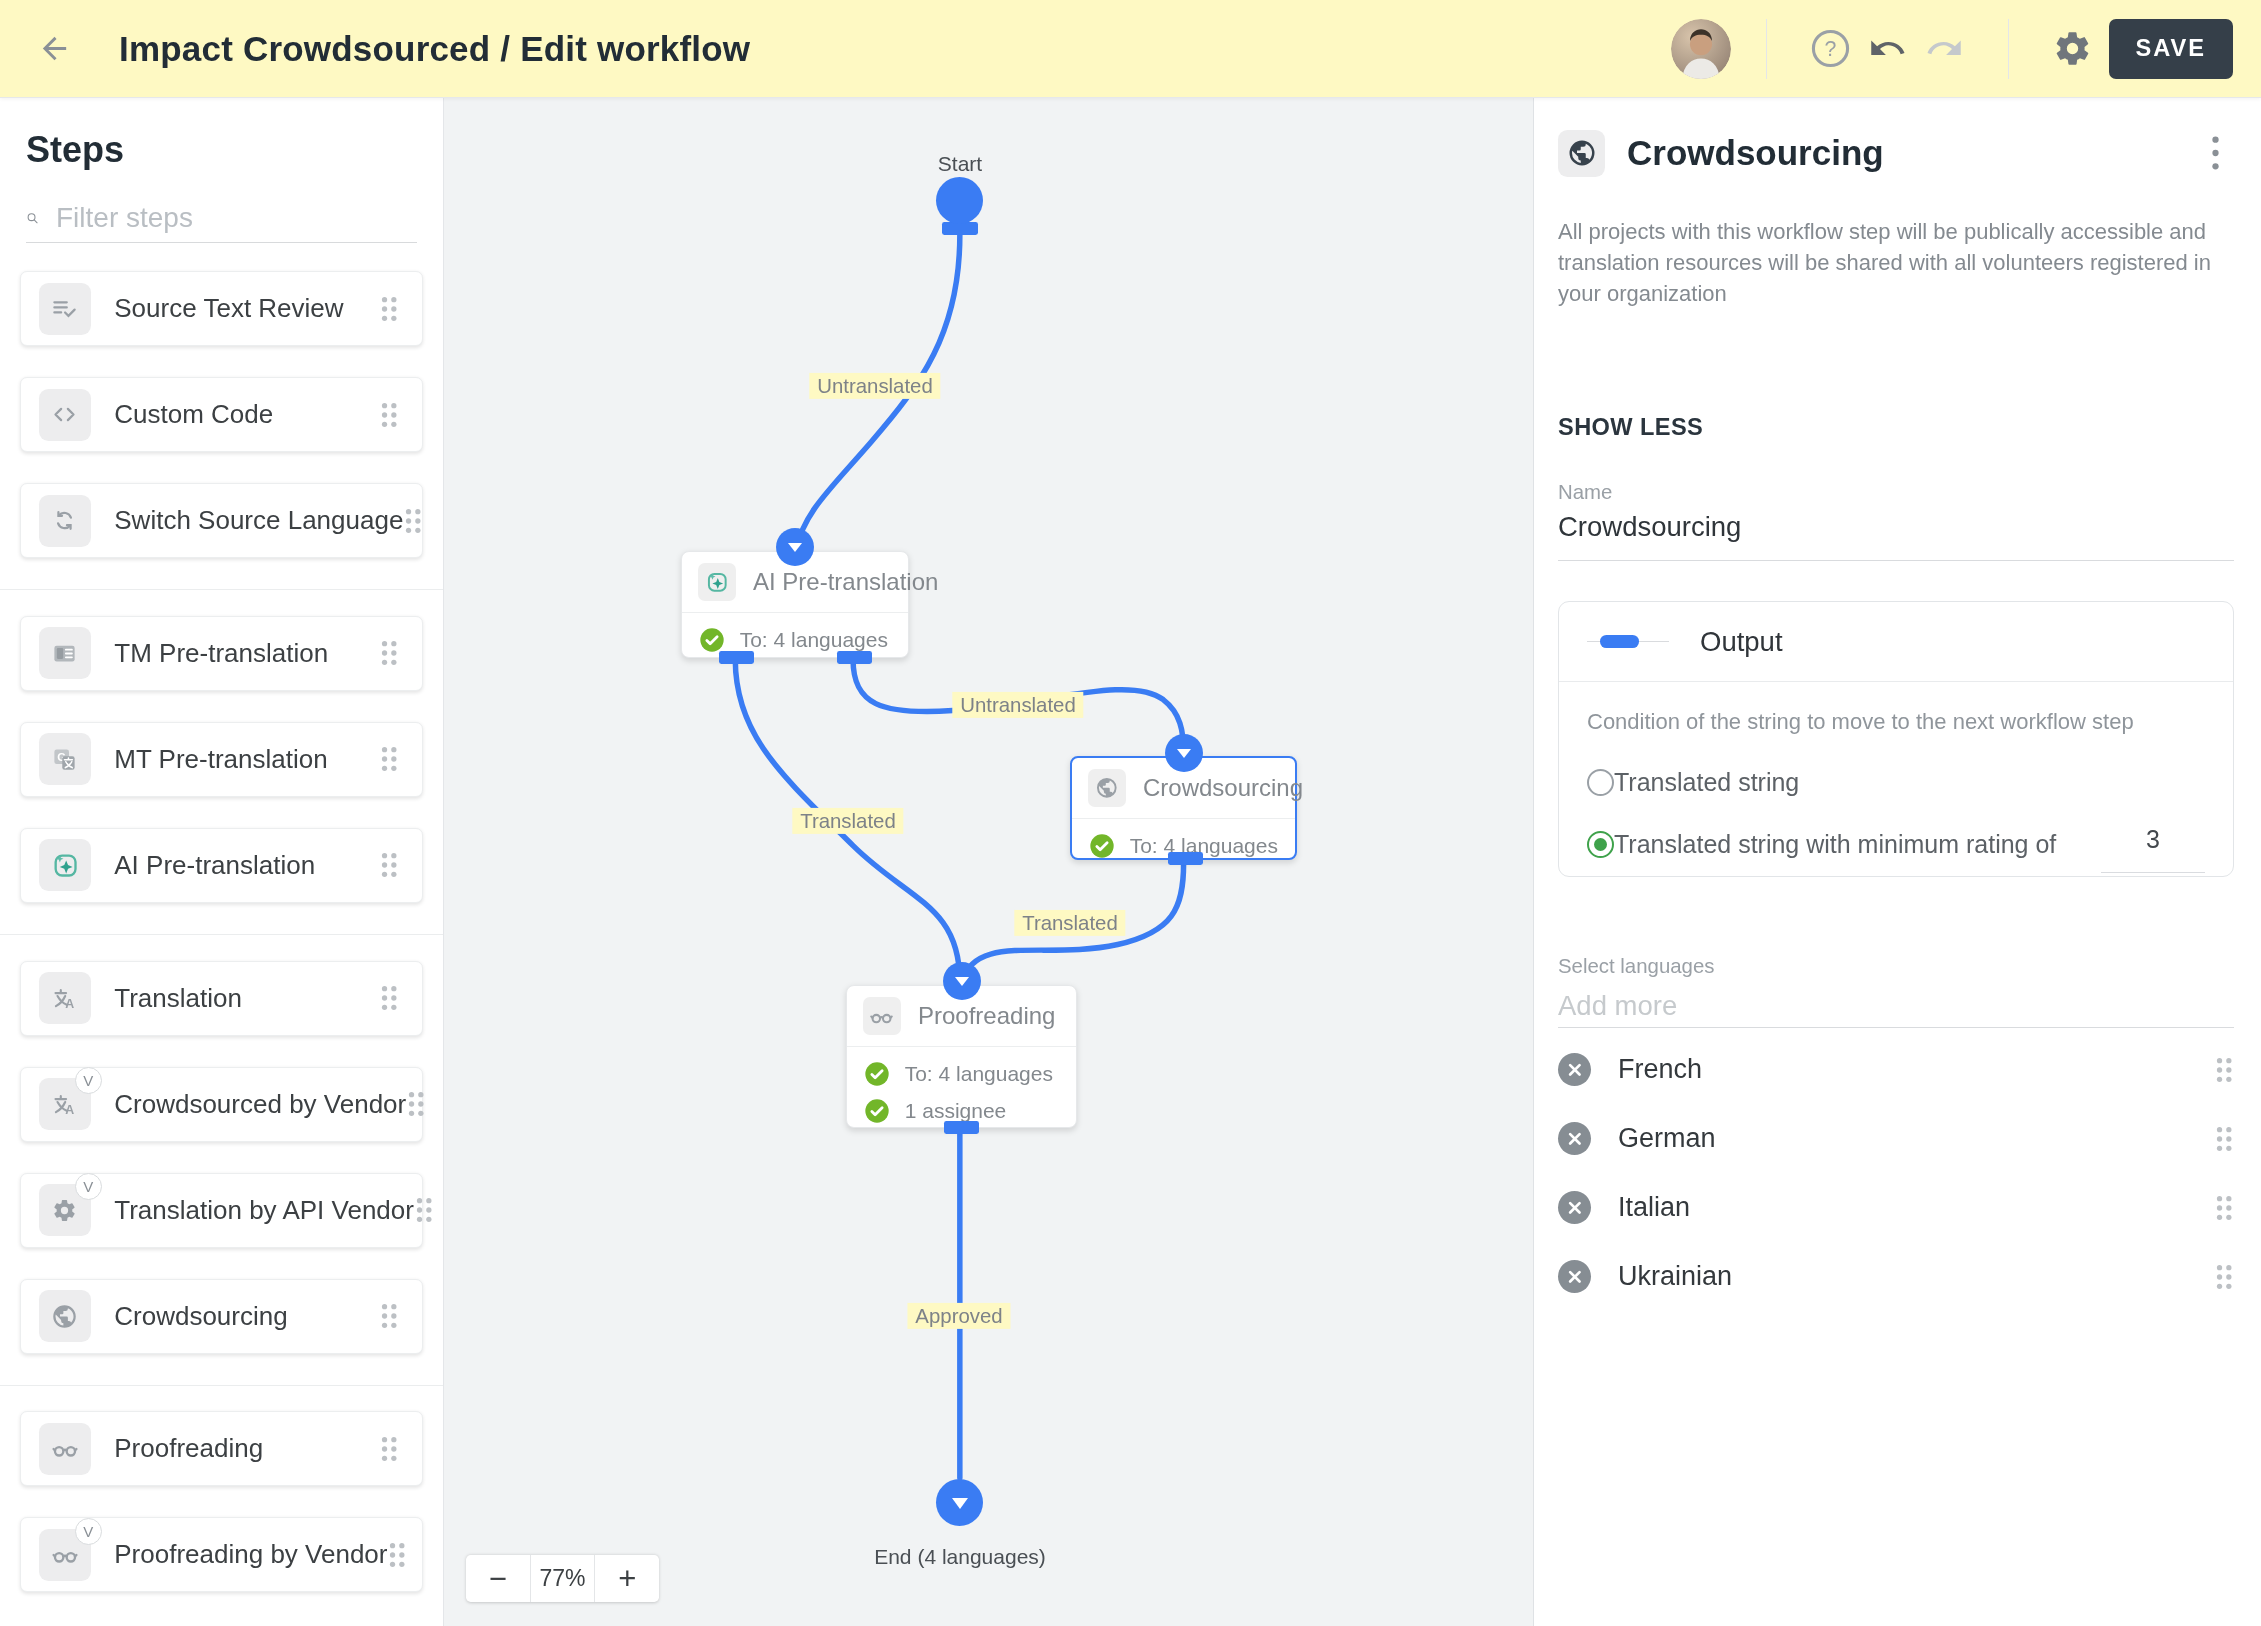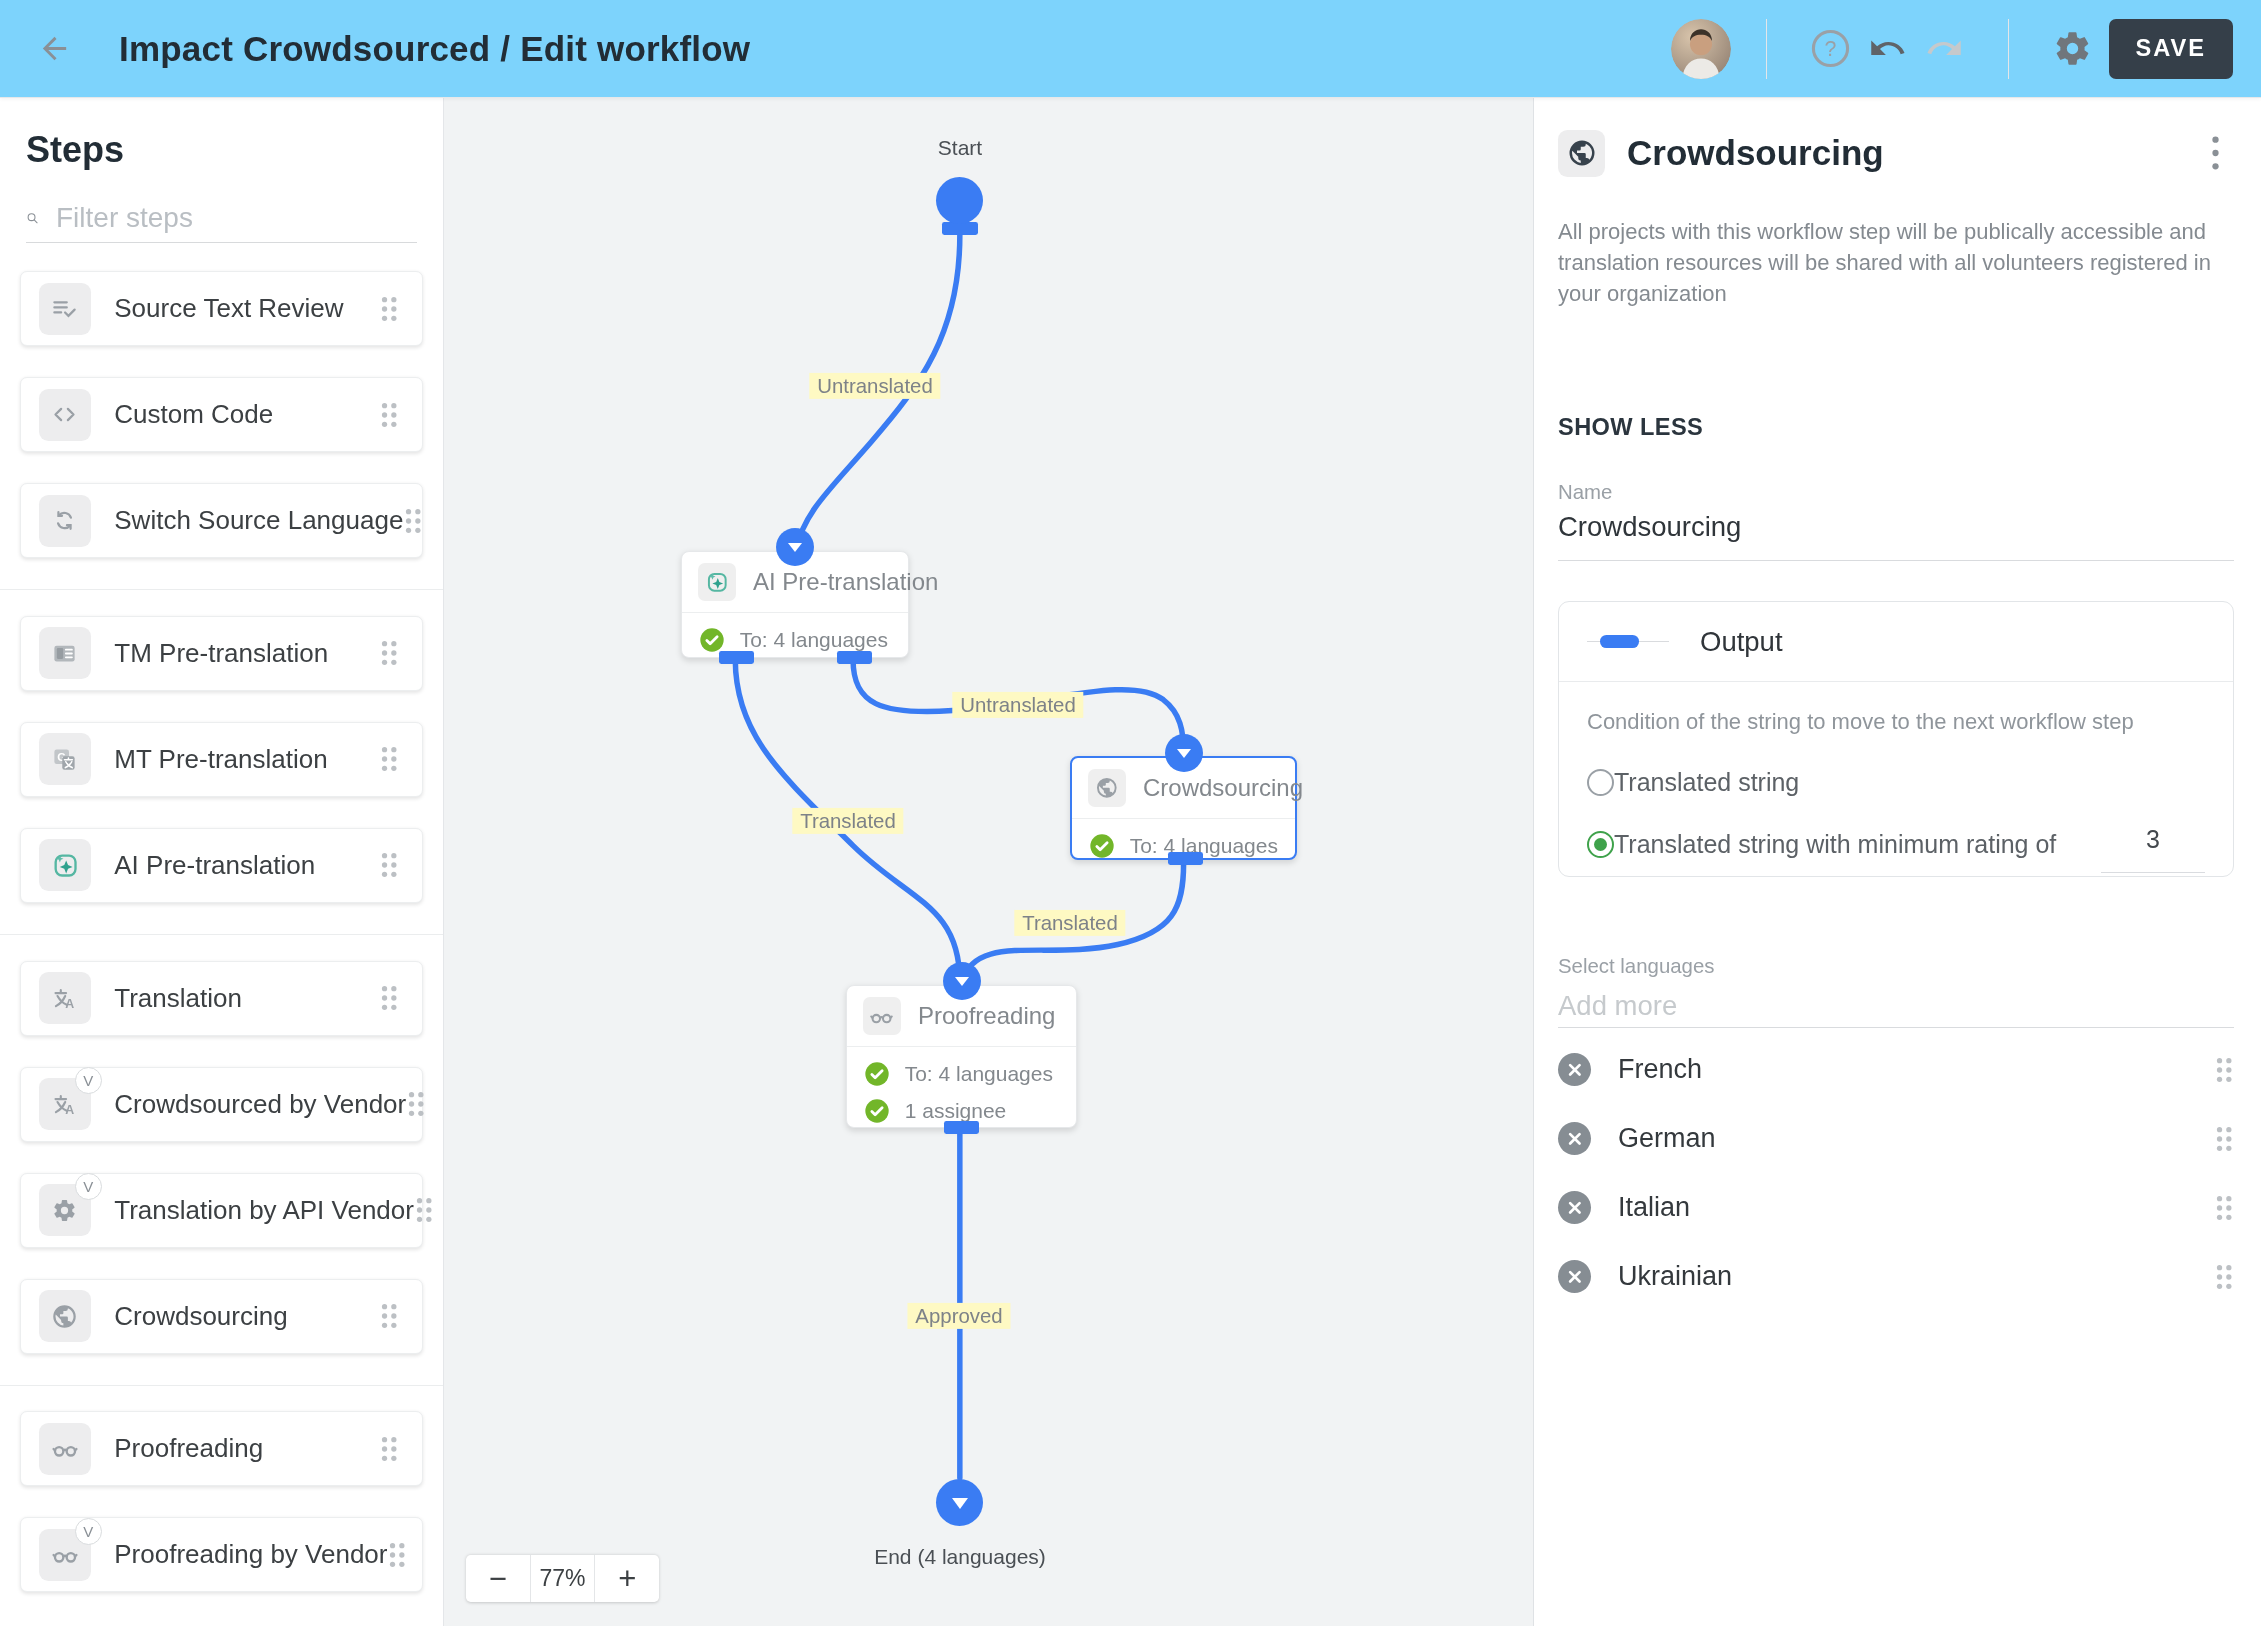--- a/index.html
+++ b/index.html
@@ -1,21 +1,21 @@
 <!DOCTYPE html>
 <html style="font-size:12.6px"><head>
 <meta charset="utf-8">
 <style>
   * { box-sizing: border-box; margin: 0; padding: 0; }
   html,body { width:2261px; height:1627px; overflow:hidden; }
   body { font-family:"Liberation Sans", sans-serif; background:#f1f3f4; color:#3c4043; }
   .app { position:relative; width:2261px; height:1627px; }
 
   
-  header { position:absolute; left:0; top:0; width:2261px; height:98px; background:#7dd3fc;
+  header { position:absolute; left:0; top:0; width:2261px; height:98px; background:#fef9c3;
            border-bottom:0.8px solid #e6e8ea; box-shadow:0 0.8px 3.9px rgba(0,0,0,.06);
            display:flex; align-items:center; z-index:20; }
   .back-btn { width:47px; height:47px; margin-left:31px; display:flex; align-items:center; justify-content:center;
               color:#8a9096; cursor:pointer; }
   .hdr-title { margin-left:41px; font-size:35px; font-weight:bold; color:#222d36; letter-spacing:0.2px; }
   .hdr-right { margin-left:auto; display:flex; align-items:center; gap:0; padding-right:28px; }
   .avatar { width:60px; height:60px; border-radius:50%; overflow:hidden; flex:none; }
   .vdiv { width:0.8px; height:60px; background:#e4e6e9; margin:0 35px; }
   .icon-btn { width:57px; height:57px; display:flex; align-items:center; justify-content:center; cursor:pointer; }
   .save-btn { min-width:110px; height:60px; background:#353f49; color:#fff; border:none; border-radius:7px;
@@ -479,21 +479,21 @@
         <path d="M657,1316 L657,1757"></path>
       </g>
     </svg>
 
     <span class="edge-label" style="left:431px; top:288px;">Untranslated</span>
     <span class="edge-label" style="left:574px; top:607px;">Untranslated</span>
     <span class="edge-label" style="left:404px; top:723px;">Translated</span>
     <span class="edge-label" style="left:626px; top:825px;">Translated</span>
     <span class="edge-label" style="left:515px; top:1218px;">Approved</span>
 
-    <span class="flow-label" style="left:516px; top:50px;">Start</span>
+    <span class="flow-label" style="left:516px; top:66px;">Start</span>
     <div class="start-tab" style="left:498px; top:124px;"></div>
     <div class="start-circle" style="left:492px; top:79px;"></div>
 
     <div class="node" style="left:237px; top:453px; width:228px; height:107px;">
       <div class="in-conn">
           <span class="tri"></span>
         </div>
       <div class="node-head">
         <span class="node-tile">
           <svg width="23.6" height="23.6" viewBox="0 0 24 24">

